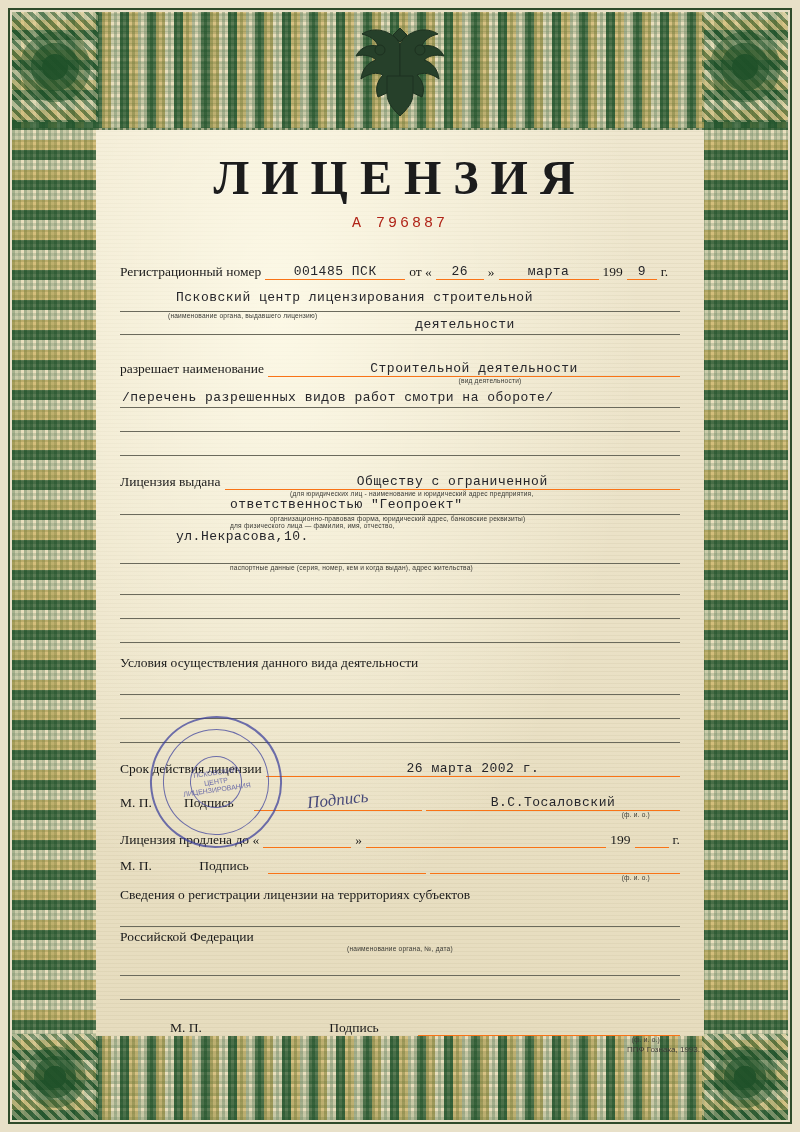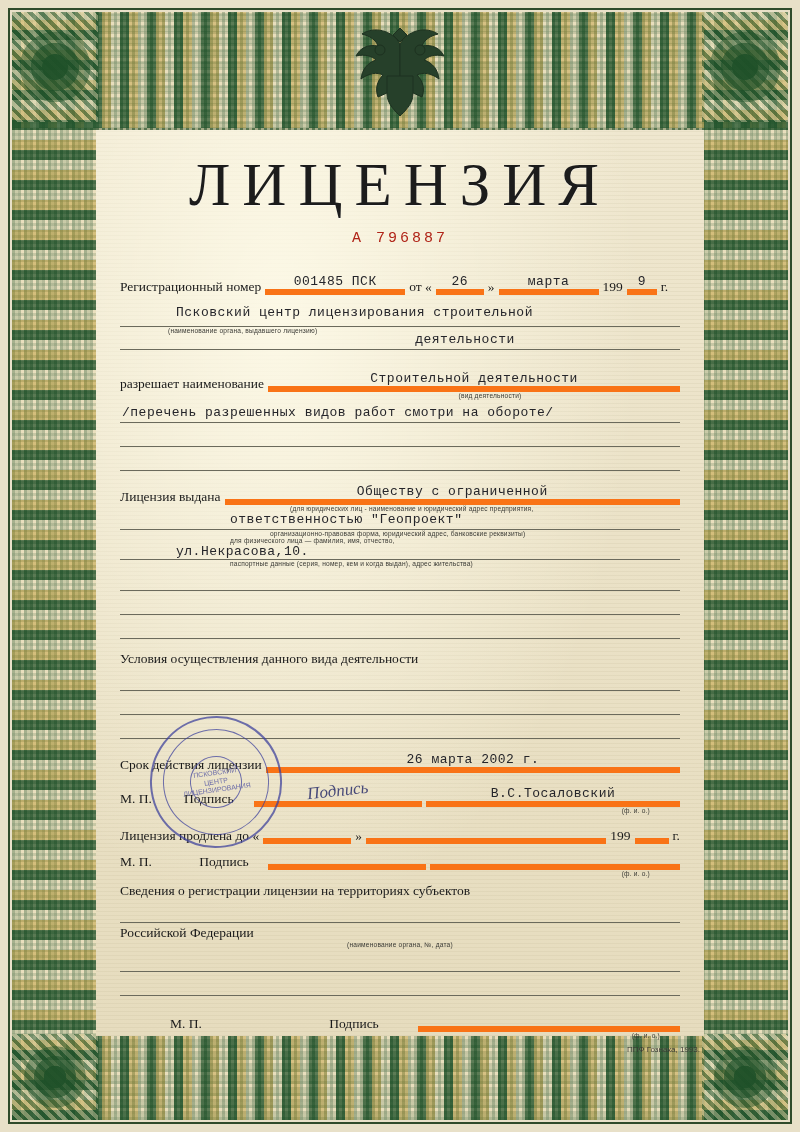--- a/index.html
+++ b/index.html
@@ -48,32 +48,32 @@
   .corner.bl{left:12px;bottom:12px;height:86px;}
   .corner.br{right:12px;bottom:12px;height:86px;}
 
   
   .emblem{position:absolute;left:50%;top:14px;transform:translateX(-50%);
       width:150px;height:112px;display:flex;align-items:center;justify-content:center;}
 
   
   .content{position:absolute;left:120px;top:150px;width:560px;}
 
-  .title{font-size:61px;letter-spacing:12px;text-align:center;color:#1c1c1c;
-      font-family:"Liberation Serif",serif;font-weight:400;margin:0 0 4px 0;
+  .title{font-size:48px;letter-spacing:12px;text-align:center;color:#1c1c1c;
+      font-family:"Liberation Serif",serif;font-weight:700;margin:0 0 4px 0;
       text-shadow:0 1px 0 rgba(255,255,255,.5);}
   .serial{text-align:center;color:#b02418;font-size:15px;letter-spacing:3px;
       font-family:"Liberation Mono",monospace;margin:10px 0 26px 0;}
   .lbl{font-size:13.5px;color:#1a1a1a;}
   .tw{font-family:"Liberation Mono",monospace;color:#25252a;font-size:13px;letter-spacing:.5px;}
   .rule{border-bottom:1px solid #6b6a5c;}
   .hint{font-size:6.6px;color:#3a3a35;letter-spacing:.2px;font-family:"Liberation Sans",sans-serif;}
 
   .line{display:flex;align-items:flex-end;gap:4px;height:22px;}
-  .u{border-bottom:6px solid #f97316;height:18px;display:flex;align-items:flex-end;
+  .u{border-bottom:1px solid #f97316;height:18px;display:flex;align-items:flex-end;
       justify-content:center;padding:0 4px;}
 
   .blank{border-bottom:1px solid #6b6a5c;height:23px;}
 
   .sec-title{font-size:13.5px;color:#1a1a1a;margin-top:6px;}
 
   
   .stamp{position:absolute;left:30px;top:566px;width:128px;height:128px;
       border:2px solid #3b3f9c;border-radius:50%;opacity:.72;
       transform:rotate(-8deg);}
@@ -155,21 +155,21 @@
     <div class="blank"></div>
 
     <div class="line" style="margin-top:12px">
       <span class="lbl">Лицензия выдана</span>
       <span class="u tw" style="flex:1">Обществу с ограниченной</span>
     </div>
     <div class="hint" style="padding-left:170px">(для юридических лиц - наименование и юридический адрес предприятия,</div>
     <div class="rule tw" style="padding:0 0 2px 110px">ответственностью "Геопроект"</div>
     <div class="hint" style="padding-left:150px">организационно-правовая форма, юридический адрес, банковские реквизиты)</div>
     <div class="hint" style="padding-left:110px">для физического лица — фамилия, имя, отчество,</div>
-    <div class="rule tw" style="padding:0 0 0 56px">ул.Некрасова,10.</div>
+    <div class="rule tw" style="padding:0 0 19px 56px">ул.Некрасова,10.</div>
     <div class="hint" style="padding-left:110px">паспортные данные (серия, номер, кем и когда выдан), адрес жительства)</div>
 
     <div class="blank"></div>
     <div class="blank"></div>
     <div class="blank"></div>
 
     <div class="sec-title" style="margin-top:12px">Условия осуществления данного вида деятельности</div>
     <div class="blank"></div>
     <div class="blank"></div>
     <div class="blank"></div>

